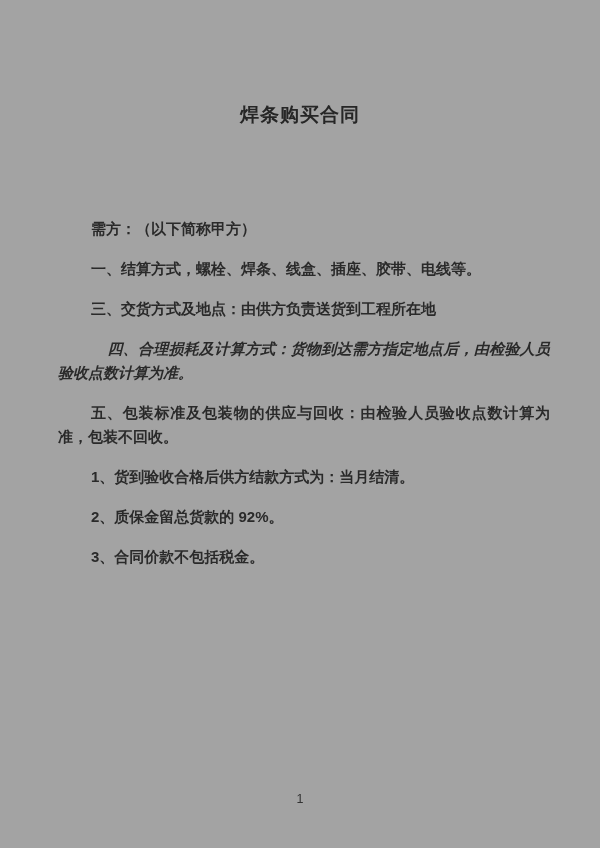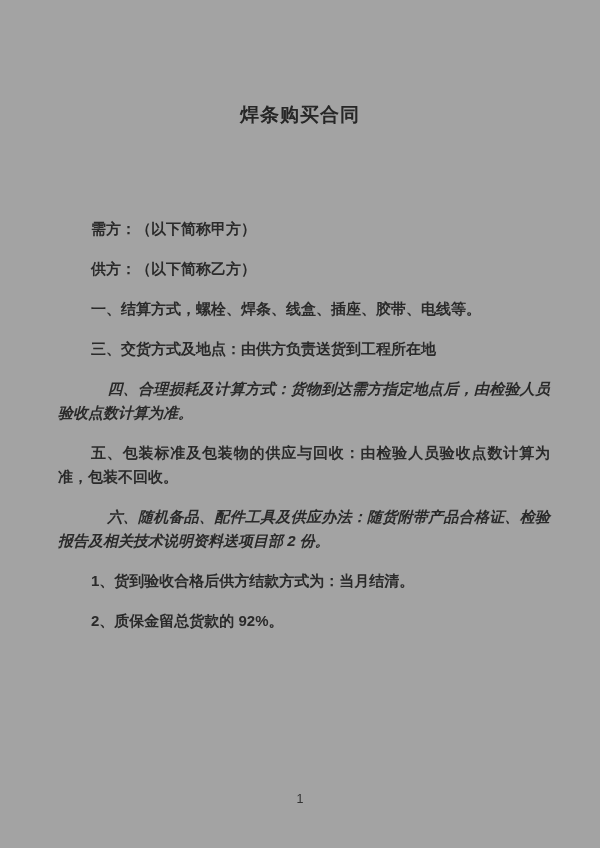--- a/index.html
+++ b/index.html
@@ -57,25 +57,24 @@
 </style>
 </head>
 <body>
 
 <div class="page">
 
   <h1 class="title">焊条购买合同</h1>
 
   <div class="content">
     <p class="para">需方：（以下简称甲方）</p>
-    <p class="para">供方：（以下简称乙方）</p>
     <p class="para">一、结算方式，螺栓、焊条、线盒、插座、胶带、电线等。</p>
     <p class="para">三、交货方式及地点：由供方负责送货到工程所在地</p>
     <p class="para deep">四、合理损耗及计算方式：货物到达需方指定地点后，由检验人员验收点数计算为准。</p>
     <p class="para">五、包装标准及包装物的供应与回收：由检验人员验收点数计算为准，包装不回收。</p>
-    <p class="para deep">六、随机备品、配件工具及供应办法：随货附带产品合格证、检验报告及相关技术说明资料送项目部 2 份。</p>
     <p class="para">1、货到验收合格后供方结款方式为：当月结清。</p>
     <p class="para">2、质保金留总货款的 92%。</p>
+    <p class="para">3、合同价款不包括税金。</p>
   </div>
 
   <div class="page-number">1</div>
 
 </div>
 
 </body></html>

